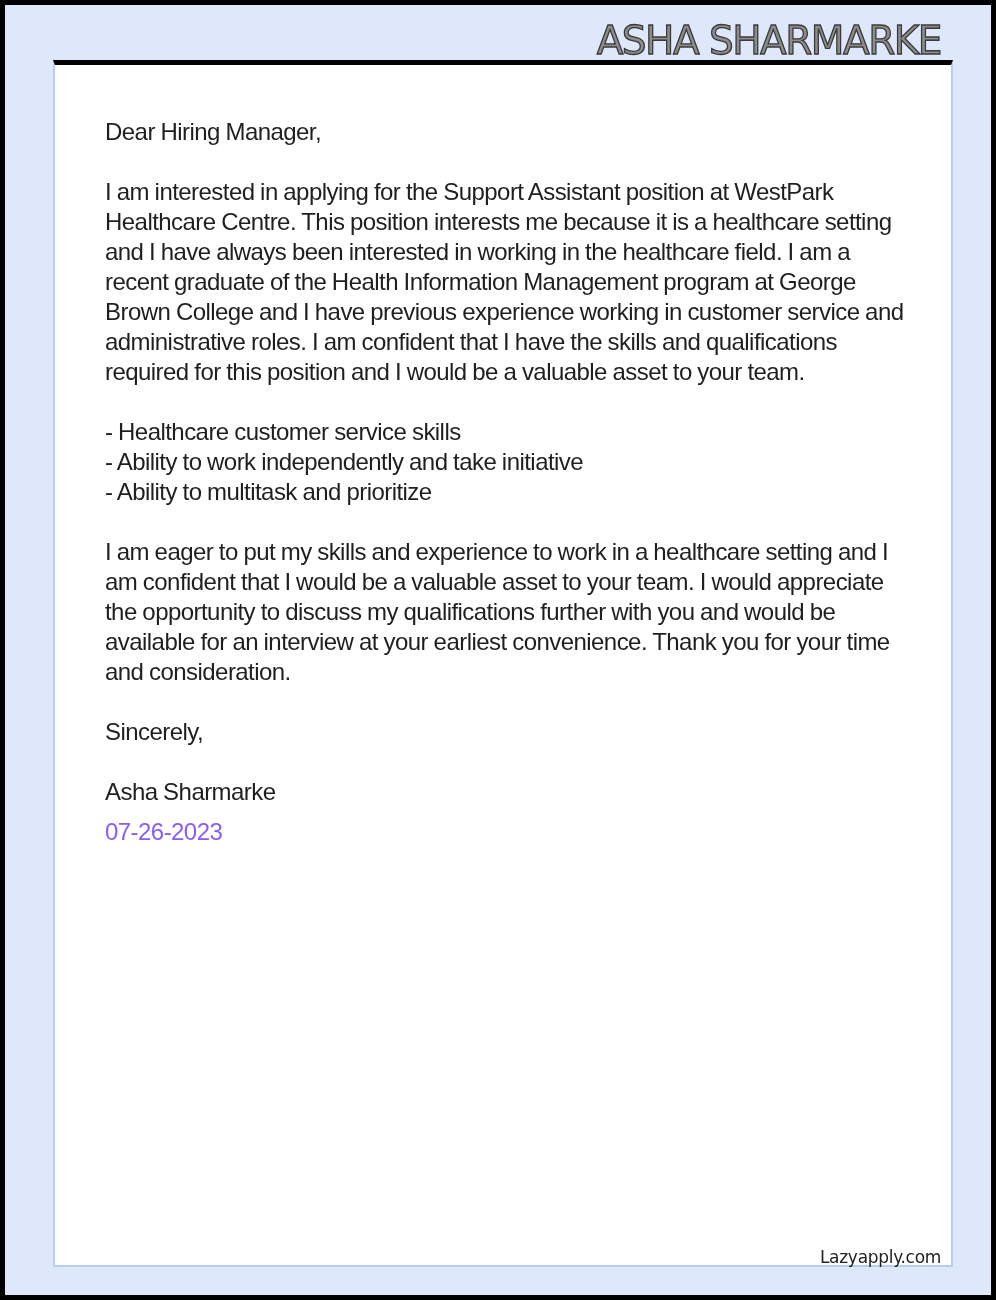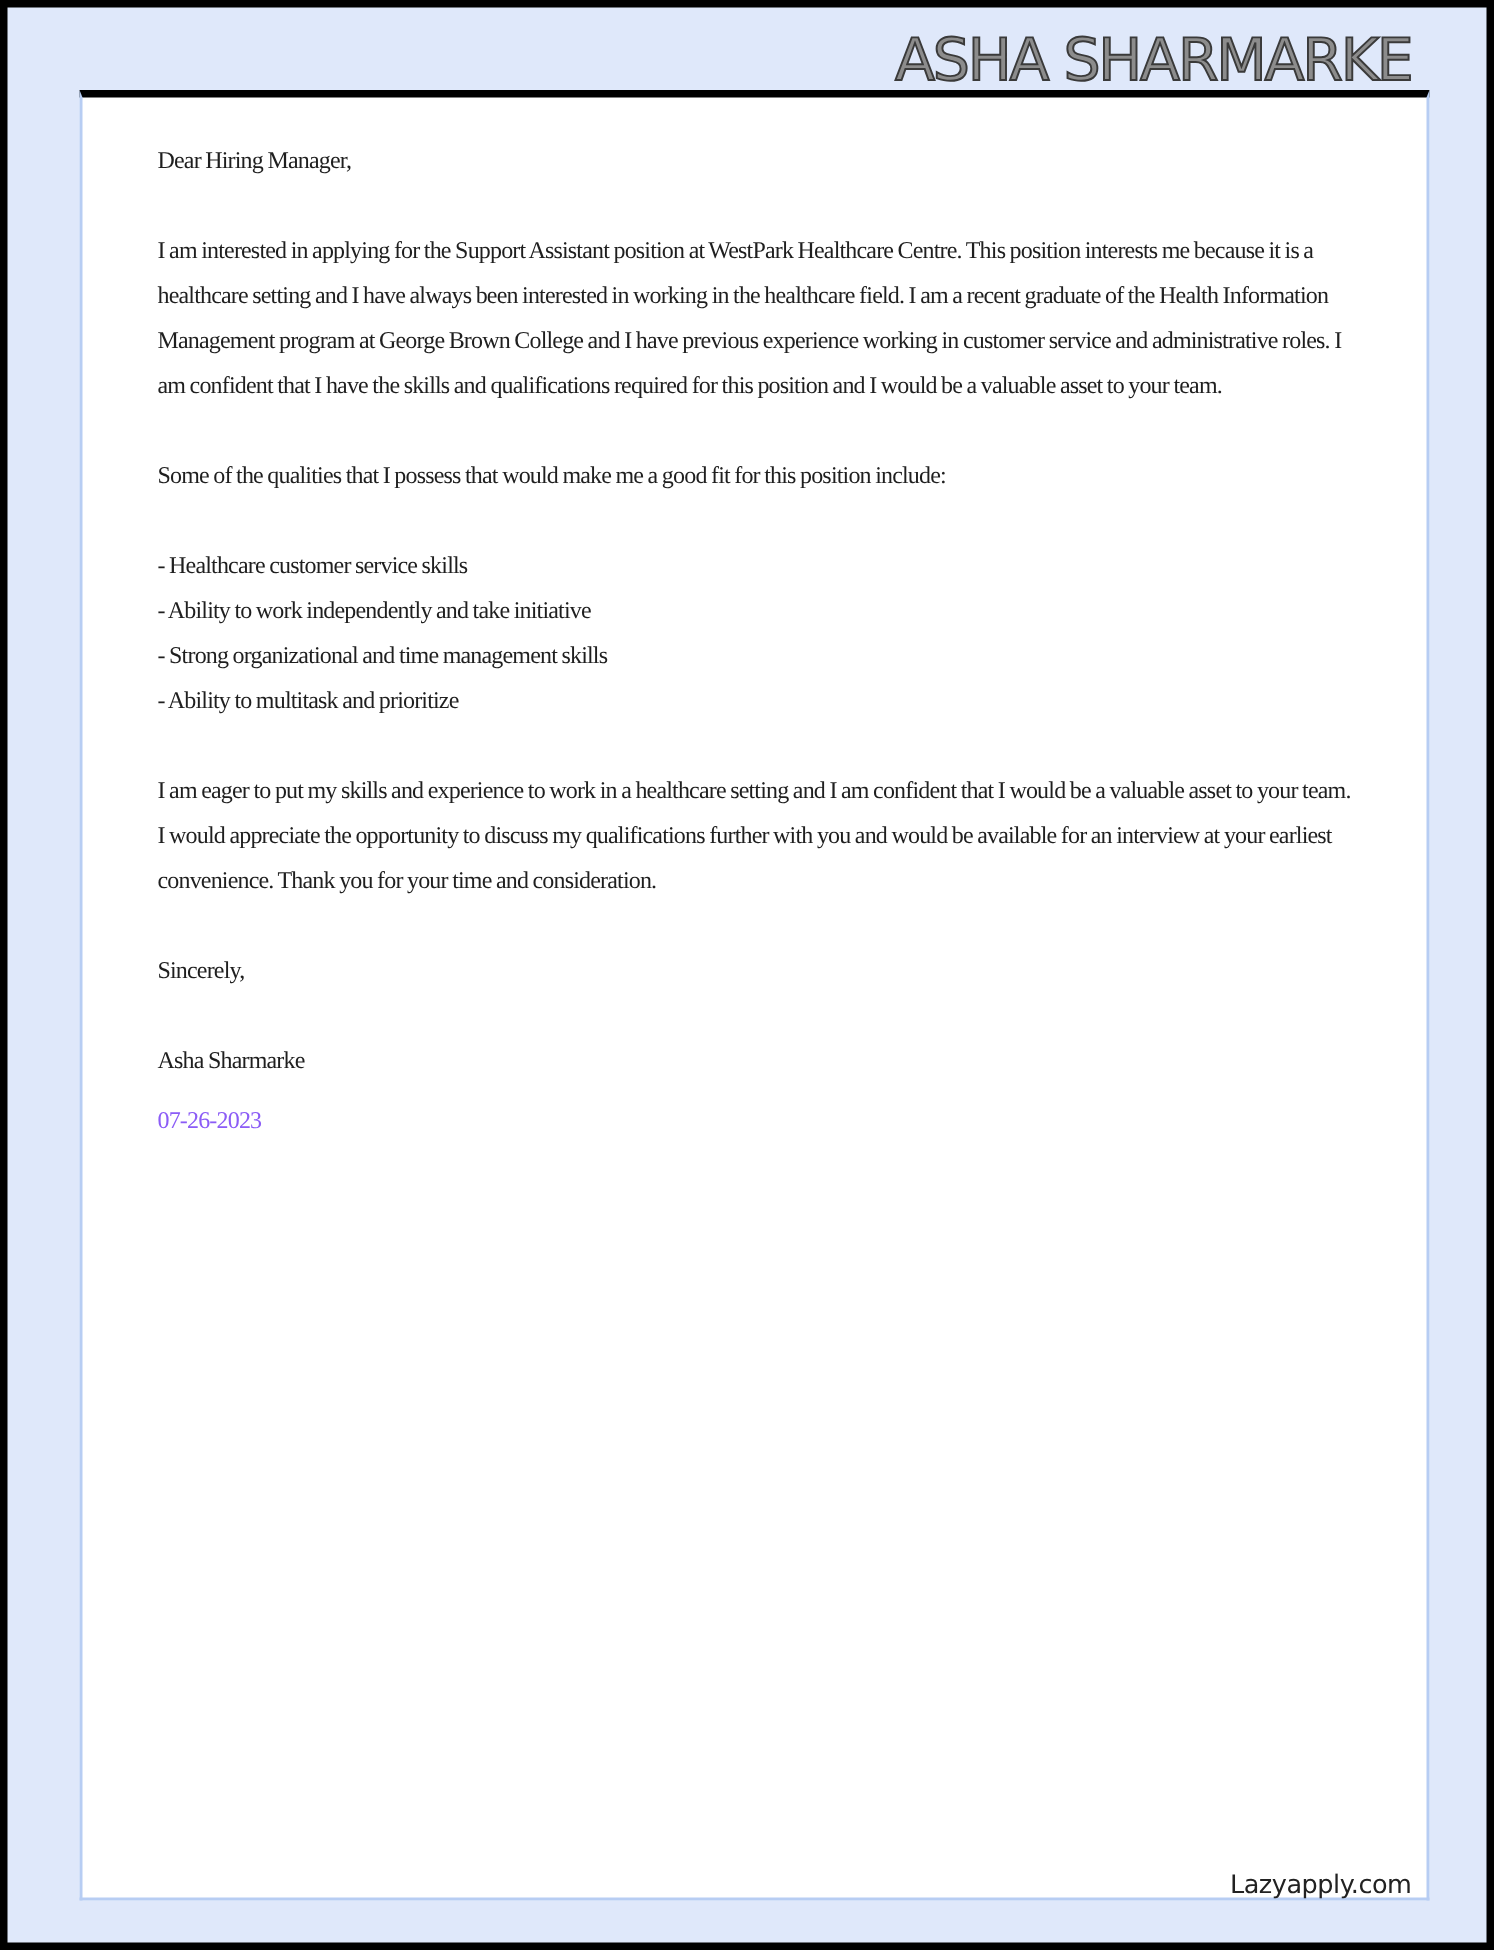--- a/index.html
+++ b/index.html
@@ -44,24 +44,24 @@
       box-sizing: border-box;
       background: #ffffff;
       border-left: 2px solid #b7cdf3;
       border-right: 2px solid #b7cdf3;
       border-bottom: 2px solid #b7cdf3;
       border-top: 5px solid #000000;
     }
     .letter {
       position: absolute;
       left: 50px;
-      top: 28px;
+      top: 52px;
       width: 800px;
-      font-family: Liberation Serif, serif;
-      font-size: 16px;
+      font-family: Liberation Sans, sans-serif;
+      font-size: 24px;
       line-height: 30px;
       color: #1f1f1f;
       letter-spacing: -0.55px;
       word-spacing: -0.5px;
     }
     .letter p {
       margin: 0 0 30px 0;
     }
     .letter ul {
       list-style: none;
@@ -92,25 +92,23 @@
 </head>
 <body>
 
 <div class="frame">
   <div class="name-header">ASHA SHARMARKE</div>
 
   <div class="card">
     <div class="letter">
       <p>Dear Hiring Manager,</p>
       <p>I am interested in applying for the Support Assistant position at WestPark Healthcare Centre. This position interests me because it is a healthcare setting and I have always been interested in working in the healthcare field. I am a recent graduate of the Health Information Management program at George Brown College and I have previous experience working in customer service and administrative roles. I am confident that I have the skills and qualifications required for this position and I would be a valuable asset to your team.</p>
-      <p>Some of the qualities that I possess that would make me a good fit for this position include:</p>
       <ul>
         <li>- Healthcare customer service skills</li>
         <li>- Ability to work independently and take initiative</li>
-        <li>- Strong organizational and time management skills</li>
         <li>- Ability to multitask and prioritize</li>
       </ul>
       <p>I am eager to put my skills and experience to work in a healthcare setting and I am confident that I would be a valuable asset to your team. I would appreciate the opportunity to discuss my qualifications further with you and would be available for an interview at your earliest convenience. Thank you for your time and consideration.</p>
       <p>Sincerely,</p>
       <p class="signature">Asha Sharmarke</p>
       <p class="date">07-26-2023</p>
     </div>
 
     <div class="watermark">Lazyapply.com</div>
   </div>

